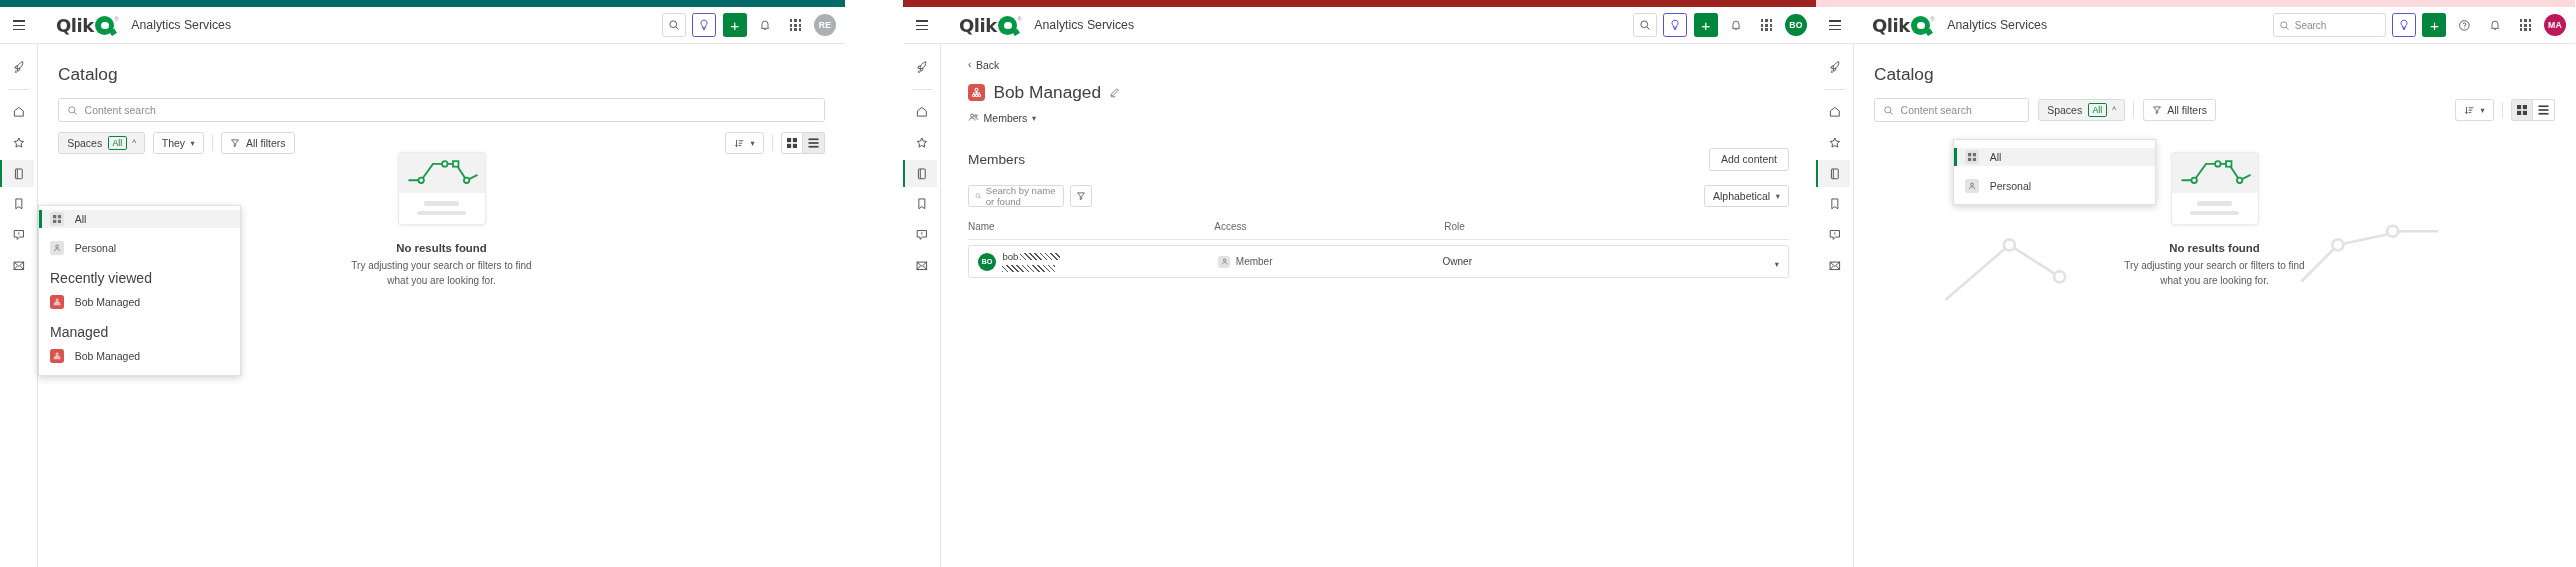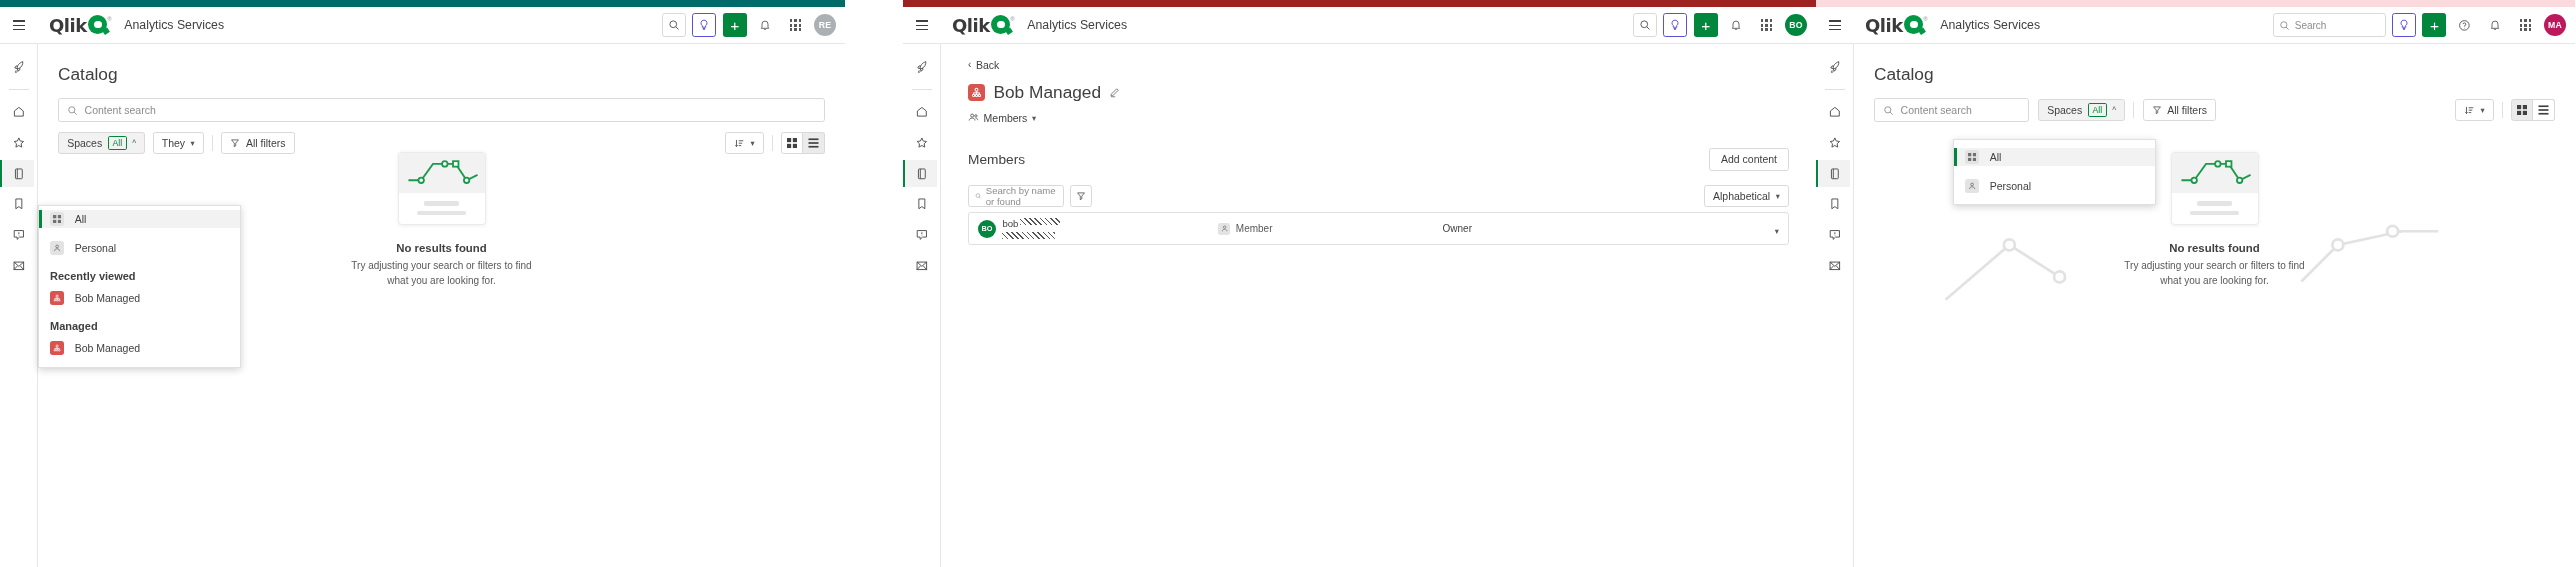--- a/index.html
+++ b/index.html
@@ -26,21 +26,21 @@
   
   .header {
     height: 37px; display: flex; align-items: center;
     border-bottom: 0.9px solid #e6e6e6; background: #fff;
     padding: 0 9px 0 7.3px;
   }
   .hamburger { width: 24px; height: 24px; display: flex; flex-direction: column;
     justify-content: center; align-items: center; gap: 2.7px; cursor: pointer; margin-right: 3.7px; }
   .hamburger span { display: block; width: 12px; height: 1.5px; background: #404040; }
 
-  .logo { display: flex; margin-left: 14px; }
+  .logo { display: flex; align-items: center; margin-left: 21px; }
   .logo-text { font-weight: bold; font-size: 18px; color: #3b3b3b; letter-spacing: -0.5px;
                font-family: "DejaVu Sans", sans-serif; }
   .logo-q { position: relative; width: 19px; height: 19px; border-radius: 50%;
             background: #009845; margin-left: 1.8px; display:flex; align-items:center; justify-content:center;}
   .logo-q::after { content: ""; width: 7.3px; height: 7.3px; border-radius: 50%; background: #fff; }
   .logo-q::before { content: ""; position: absolute; right: -0.9px; bottom: 0px; width: 5.5px; height: 4.6px;
             background: #009845; transform: rotate(-35deg); }
   .logo-reg { font-size: 5.5px; color: #888; align-self: flex-start; margin-top: 0.9px; }
 
   .app-title { margin-left: 12.8px; font-size: 12.3px; color: #404040; }
@@ -108,21 +108,21 @@
   .view-btn.sel { background: #ebebeb; }
 
   
   .dropdown { position: absolute; background: #fff; border: 0.9px solid #e0e0e0;
               box-shadow: 0 1.8px 7.3px rgba(0,0,0,.18); z-index: 40; }
   .dd-item { height: 18px; display: flex; align-items: center; gap: 11px;
              padding: 0 11px; font-size: 10.5px; color: #404040; cursor: pointer; position: relative; }
   .dd-item.sel { background: #f2f2f2; }
   .dd-item.sel::before { content: ""; position: absolute; left: 0; top: 0; bottom: 0;
              width: 2.7px; background: #00873d; }
-  .dd-head { font-size: 11px; color: #404040; font-weight: 700; padding: 5.5px 11px 3.7px; }
+  .dd-head { font-size: 14px; color: #404040; font-weight: 400; padding: 5.5px 11px 3.7px; }
   .sq-icon { width: 13.7px; height: 13.7px; border-radius: 2.7px; background: #e3e3e3;
              display: flex; align-items: center; justify-content: center; color: #707070; flex: none;}
   .sq-icon.red { background: #d9534f; color: #fff; }
 
   
   .back-link { display: flex; align-items: center; gap: 4.6px; font-size: 10.5px;
                color: #404040; margin-top: 14.6px; cursor: pointer; }
   .space-title-row { display: flex; align-items: center; gap: 8.2px; margin-top: 11px; }
   .space-title { font-size: 17.3px; color: #404040; }
   .space-sub { display: flex; align-items: center; gap: 4.6px; margin-top: 9px;
@@ -577,26 +577,36 @@
               </svg>
           </div>
           <div style="margin-left:auto;">
             <div class="pill">
               <span>Alphabetical</span>
               <span class="caret">▾</span>
             </div>
           </div>
         </div>
 
+        <table class="members">
+          <thead>
+            <tr>
+              <th style="width:30%;">Name</th>
+              <th style="width:28%;">Access</th>
+              <th style="width:27%;">Role</th>
+              <th style="width:15%;"></th>
+            </tr>
+          </thead>
+        </table>
 
         <div class="tbl-row">
           <div style="width:30%; display:flex; align-items:center; gap:6.4px;">
             <span class="mem-avatar">BO</span>
             <span style="display:flex; flex-direction:column; gap:2.7px;">
-              <span style="display:flex; align-items:flex-start; gap:1.8px;">
+              <span style="display:flex; align-items:center; gap:1.8px;">
                 <span style="font-size:9.6px;color:#404040;">bob</span>
                 <span class="redact" style="width:40px;"></span>
               </span>
               <span class="redact" style="width:53px;"></span>
             </span>
           </div>
           <div style="width:28%; display:flex; align-items:center; gap:5.5px;">
             <span class="sq-icon" style="width:12px;height:12px;">
               <svg width="7.3" height="7.3" viewBox="0 0 12 12" fill="none" stroke="currentColor" stroke-width="1.2">
                   <circle cx="6" cy="3.6" r="2"></circle>

